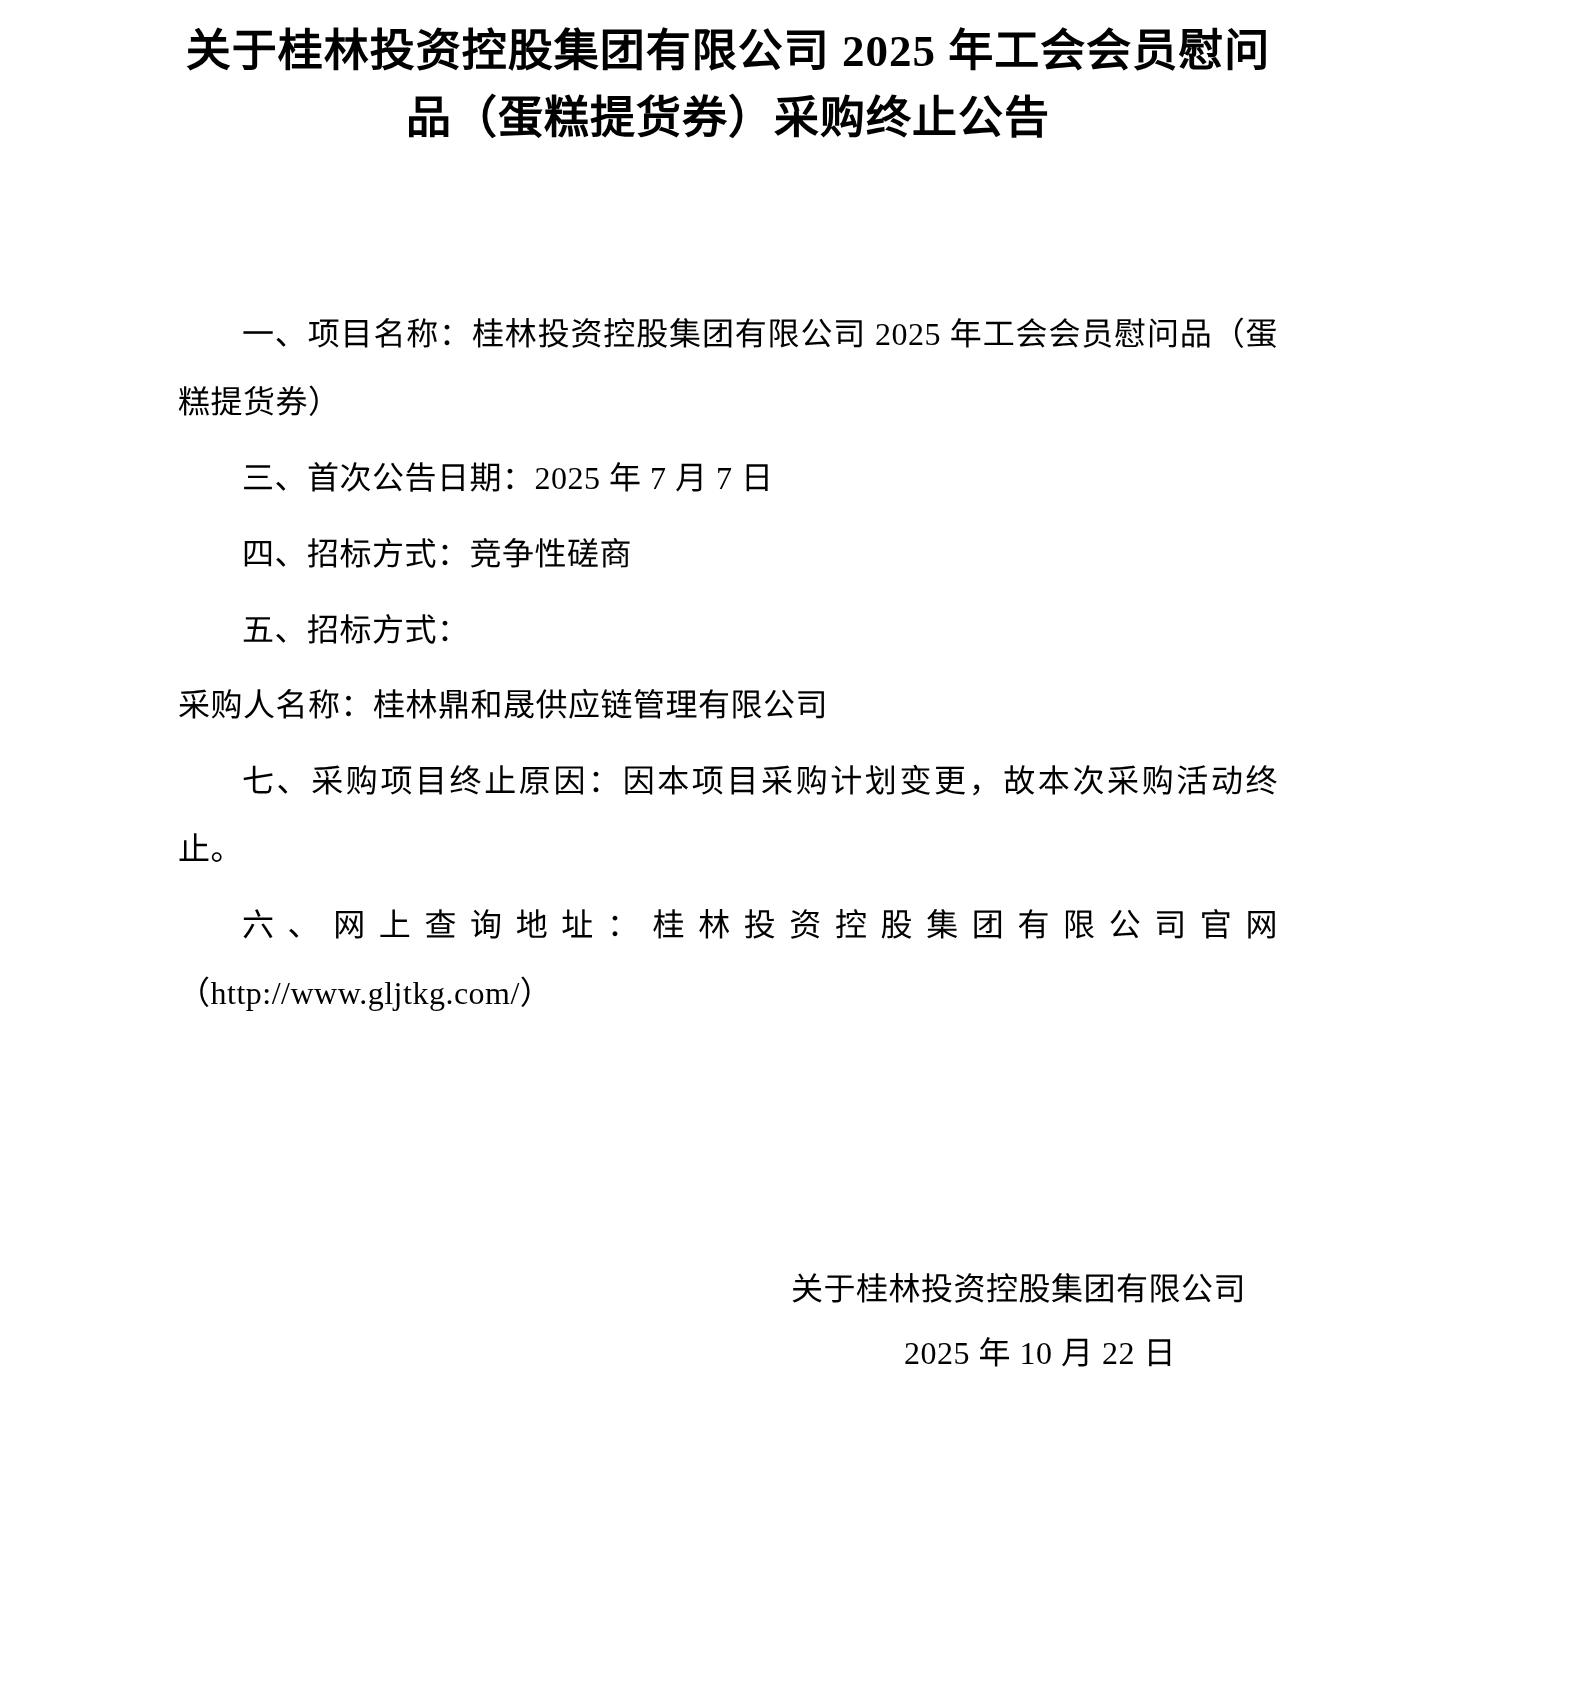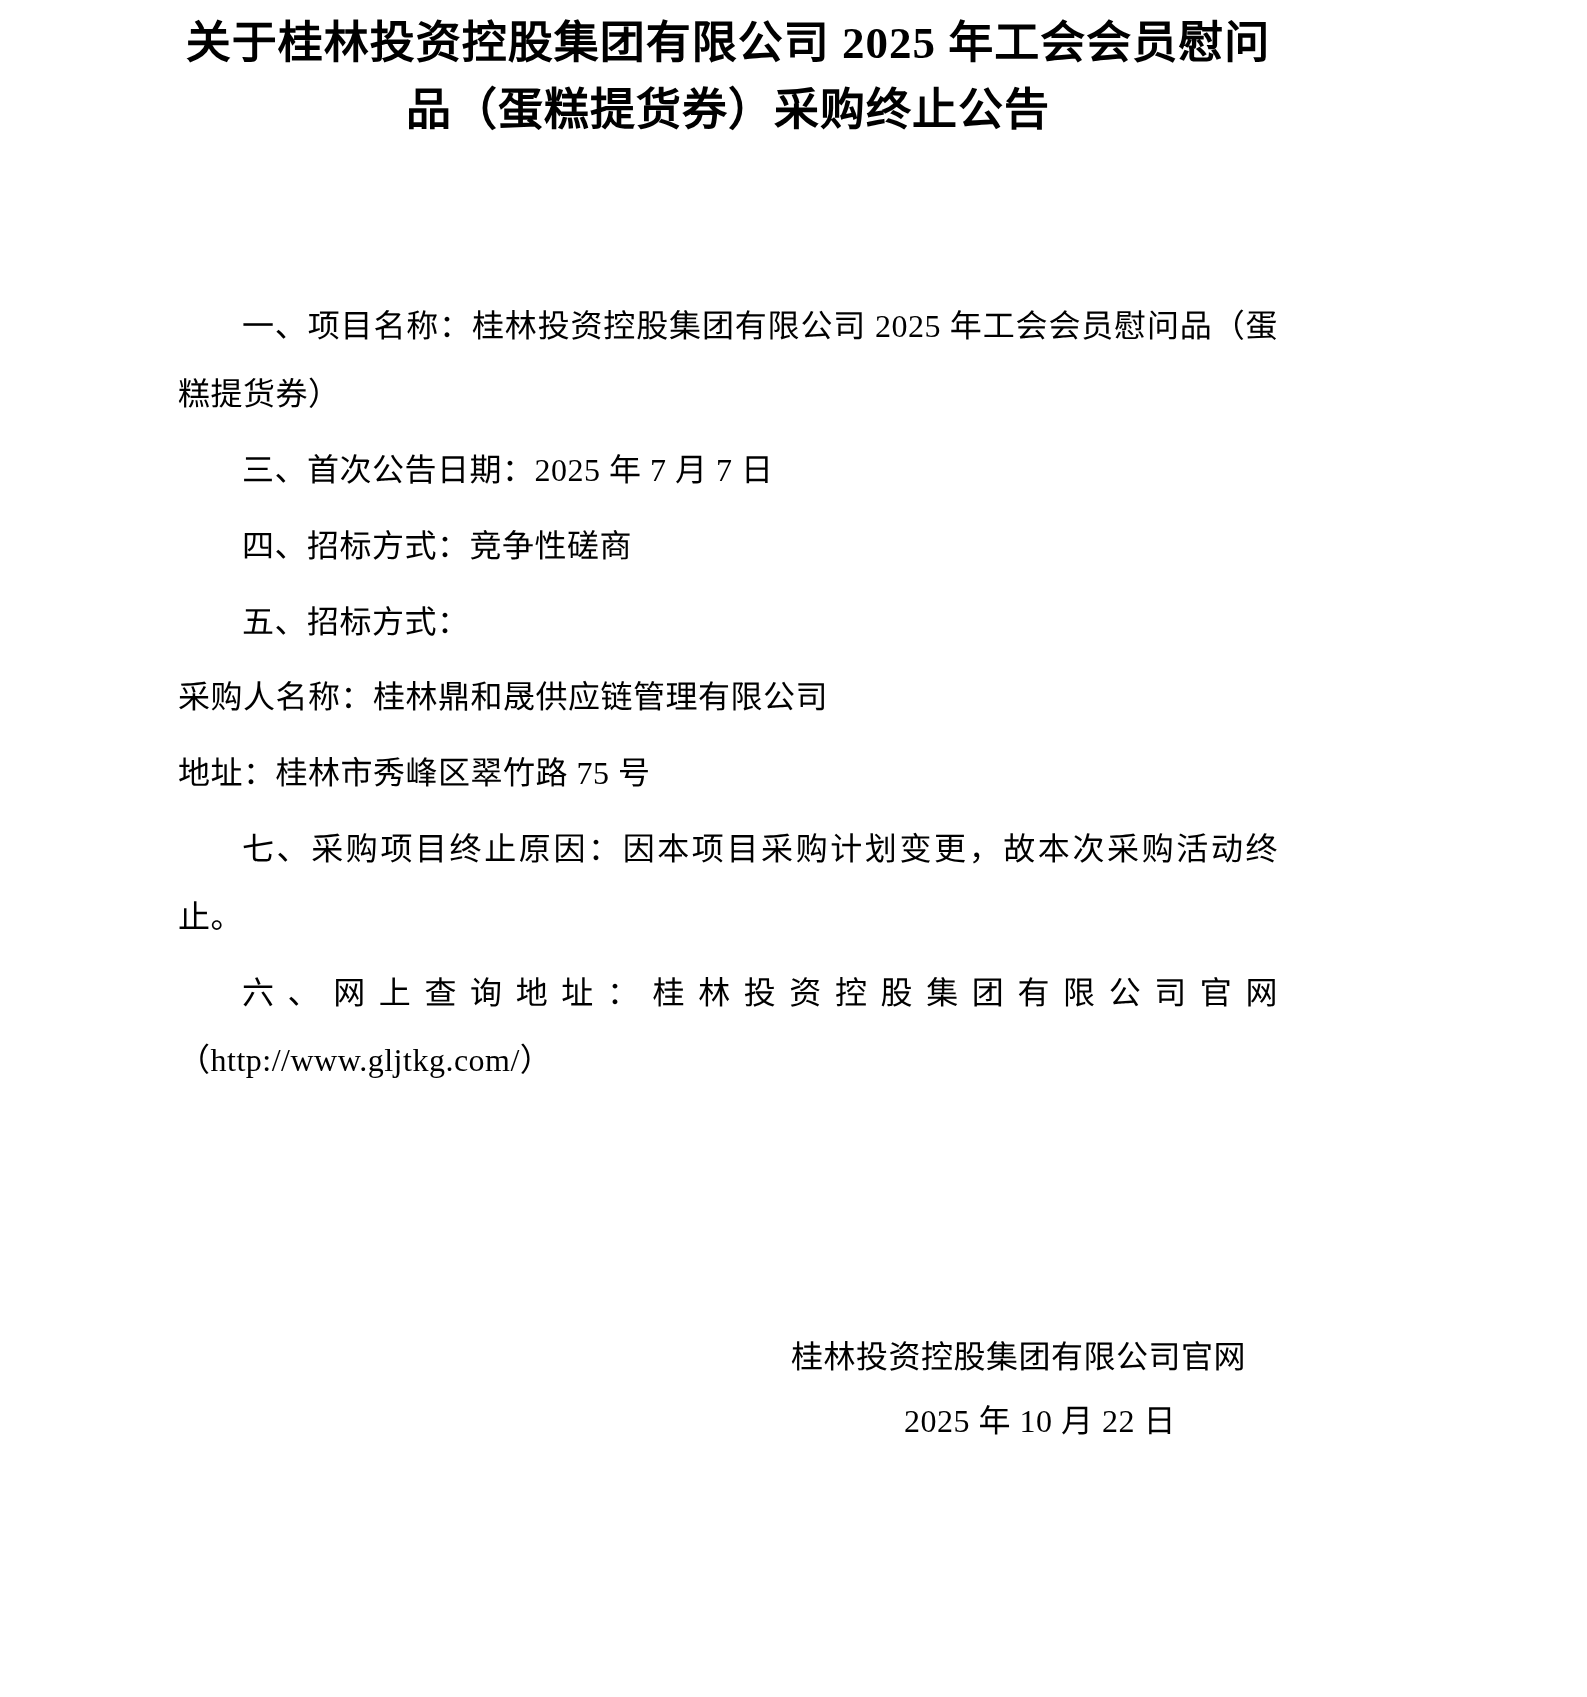--- a/index.html
+++ b/index.html
@@ -12,21 +12,21 @@
     width: 1587px;
     min-height: 1697px;
     font-family: "Liberation Serif", "DejaVu Serif", serif;
     color: #000000;
   }
   .page {
     position: relative;
     width: 1456px;
     min-height: 1697px;
     box-sizing: border-box;
-    padding: 2px 170px 40px 170px;
+    padding: 10px 170px 40px 170px;
   }
   .doc-title {
     font-family: "Liberation Serif", "DejaVu Serif", serif;
     font-weight: bold;
     font-size: 45px;
     line-height: 1.48;
     text-align: center;
     letter-spacing: 1px;
     margin: 8px 0 0 0;
     padding: 0 10px;
@@ -68,23 +68,22 @@
 <div class="page">
 
   <h1 class="doc-title">关于桂林投资控股集团有限公司 2025 年工会会员慰问品（蛋糕提货券）采购终止公告</h1>
 
   <div class="body-block">
     <p class="para">一、项目名称：桂林投资控股集团有限公司 2025 年工会会员慰问品（蛋糕提货券）</p>
     <p class="para">三、首次公告日期：2025 年 7 月 7 日</p>
     <p class="para">四、招标方式：竞争性磋商</p>
     <p class="para">五、招标方式：</p>
     <p class="para noindent">采购人名称：桂林鼎和晟供应链管理有限公司</p>
-    <p class="para noindent">地址：桂林市秀峰区翠竹路 75 号</p>
     <p class="para">七、采购项目终止原因：因本项目采购计划变更，故本次采购活动终止。</p>
     <p class="para">六、网上查询地址：桂林投资控股集团有限公司官网（http://www.gljtkg.com/）</p>
   </div>
 
   <div class="sign-block">
-    <p class="sign-line">桂林投资控股集团有限公司官网</p>
+    <p class="sign-line">关于桂林投资控股集团有限公司</p>
     <p class="sign-date">2025 年 10 月 22 日</p>
   </div>
 
 </div>
 
 </body></html>

